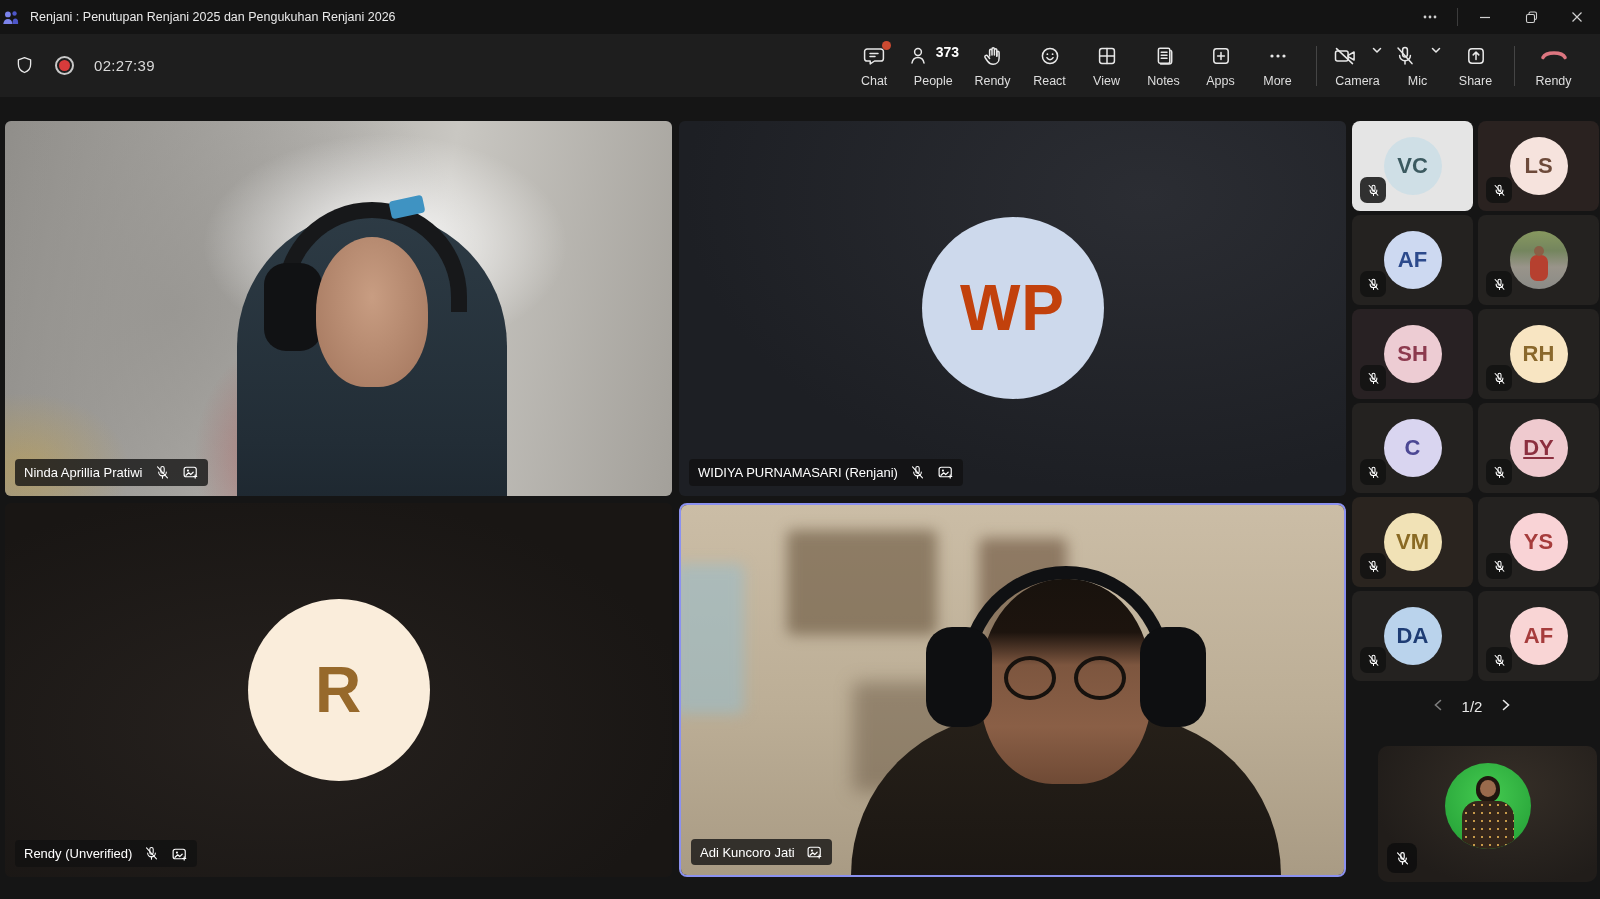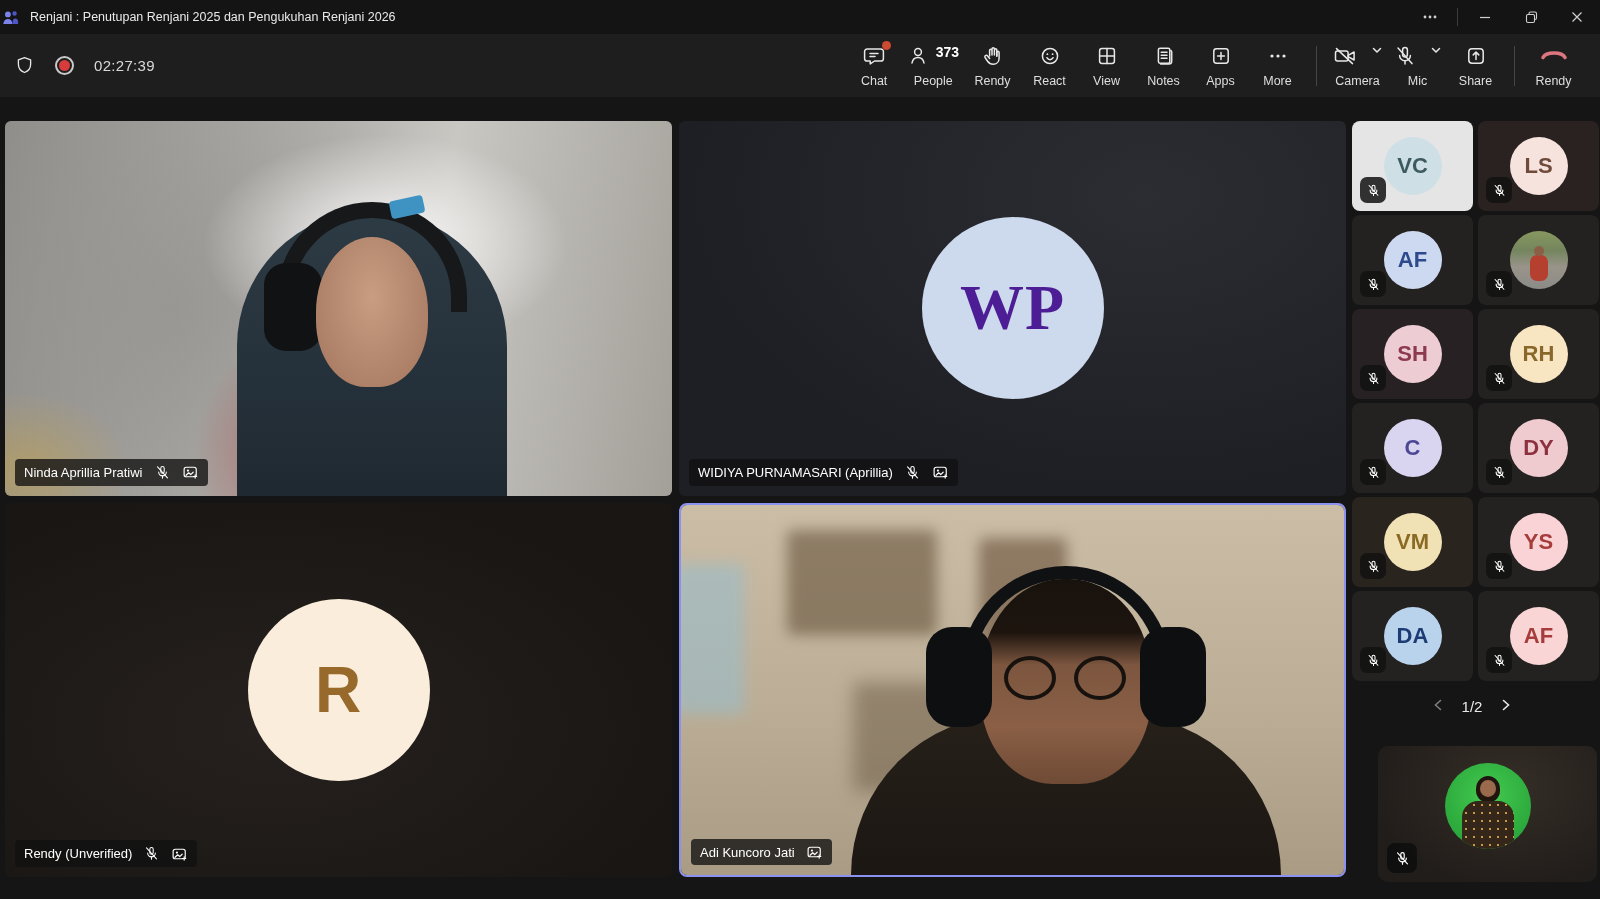--- a/index.html
+++ b/index.html
@@ -369,25 +369,25 @@
           <svg class="oic" width="17" height="17" viewBox="0 0 24 24" style="stroke:#fff">
               <use href="#mic-off"></use>
             </svg>
           <svg width="17" height="16" viewBox="0 0 16 15" fill="none" stroke="#fff" stroke-width="1.1" stroke-linecap="round" stroke-linejoin="round">
               <use href="#img-opt"></use>
             </svg>
         </div>
       </div>
 
       <div class="tile bg-wp">
-        <div class="big-avatar" style="background: rgb(205, 217, 236); color: #4c1d95; font-family: Liberation Serif, serif;">
+        <div class="big-avatar" style="background: rgb(205, 217, 236); color: #c2410c;">
           <span>WP</span>
         </div>
         <div class="plate">
-          <span>WIDIYA PURNAMASARI (Aprillia)</span>
+          <span>WIDIYA PURNAMASARI (Renjani)</span>
           <svg class="oic" width="17" height="17" viewBox="0 0 24 24" style="stroke:#fff">
               <use href="#mic-off"></use>
             </svg>
           <svg width="17" height="16" viewBox="0 0 16 15" fill="none" stroke="#fff" stroke-width="1.1" stroke-linecap="round" stroke-linejoin="round">
               <use href="#img-opt"></use>
             </svg>
         </div>
       </div>
 
       <div class="tile bg-r">
@@ -493,21 +493,21 @@
           <div class="t-avatar" style="background: rgb(217, 213, 240); color: rgb(76, 72, 148);">
               <span>C</span>
             </div>
           <div class="mic-badge">
               <svg class="oic" width="15" height="15" viewBox="0 0 24 24" style="stroke:#fff;stroke-width:1.7">
                 <use href="#mic-off"></use>
               </svg>
             </div>
         </div>
         <div class="thumb">
-          <div class="t-avatar" style="background: rgb(239, 202, 207); color: rgb(140, 47, 63);">
+          <div class="t-avatar" style="background: rgb(239, 202, 207); color: rgb(140, 47, 63); text-decoration: underline;">
               <span>DY</span>
             </div>
           <div class="mic-badge">
               <svg class="oic" width="15" height="15" viewBox="0 0 24 24" style="stroke:#fff;stroke-width:1.7">
                 <use href="#mic-off"></use>
               </svg>
             </div>
         </div>
         <div class="thumb">
           <div class="t-avatar" style="background: rgb(241, 226, 182); color: rgb(138, 106, 36);">

